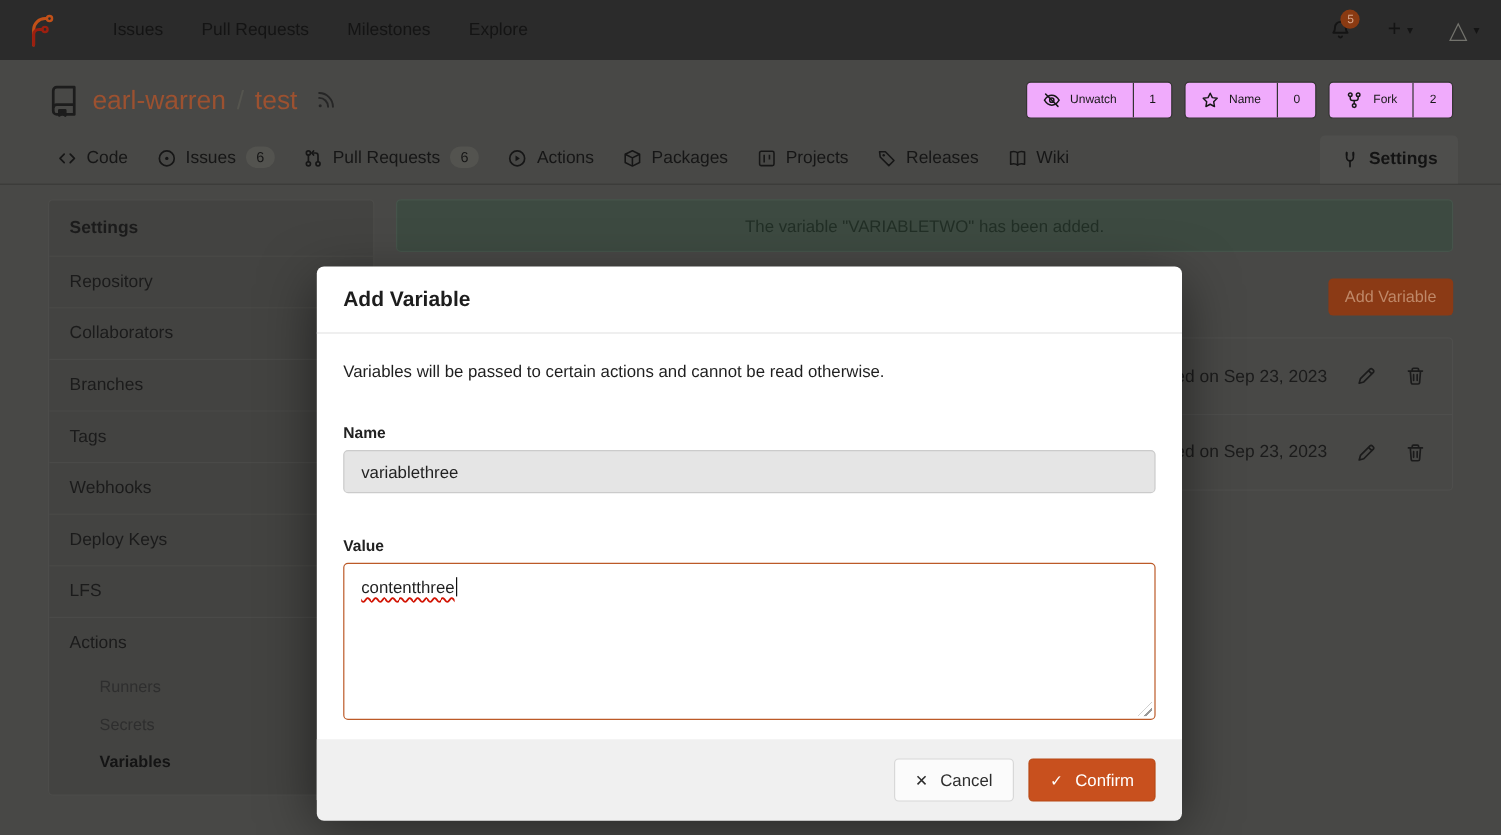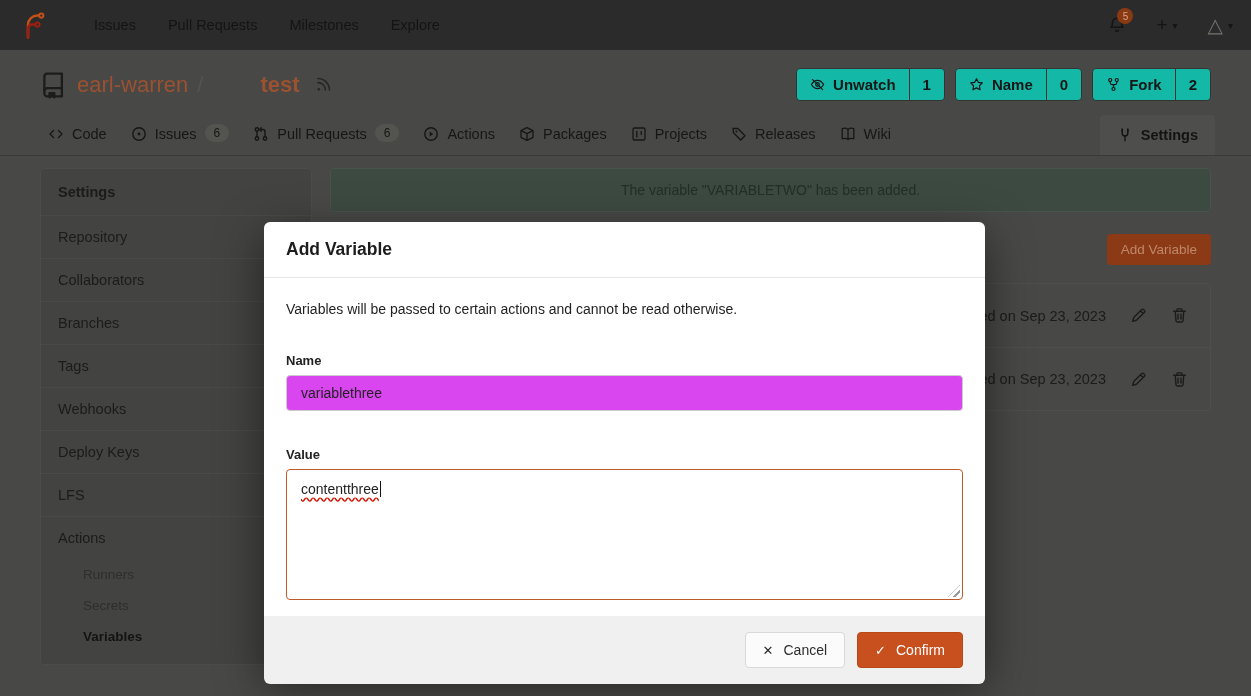--- a/index.html
+++ b/index.html
@@ -23,24 +23,24 @@
   .nav-caret { font-size:10px; color:#141414; margin-left:5px; }
   .plus-glyph { font-size:19px; color:#141414; }
   .nav-group { display:flex; align-items:center; cursor:pointer; }
   .avatar-glyph { font-size:20px; color:#73736d; }
 
   
   .repo-header { display:flex; align-items:center; padding:18px 40px 12px; }
   .repo-title { display:flex; align-items:center; gap:9px; font-size:22px; }
   .repo-owner { color:#9c5130; text-decoration:none; cursor:pointer; }
   .repo-sep { color:#55554f; }
-  .repo-name { color:#9c5130; font-weight:bold; text-decoration:none; cursor:pointer;margin-left:48px; }
+  .repo-name { color:#9c5130; font-weight:normal; text-decoration:none; cursor:pointer; }
   .header-actions { margin-left:auto; display:flex; gap:10px; }
-  .hbtn { display:flex; align-items:stretch; background:#14b8a6; border:1px solid #343432; border-radius:4px;
-    color:#171717; font-size:15px; overflow:hidden; cursor:pointer;font-weight:bold; }
+  .hbtn { display:flex; align-items:stretch; background:#f0abfc; border:1px solid #343432; border-radius:4px;
+    color:#171717; font-size:10px; overflow:hidden; cursor:pointer; }
   .hbtn .seg { display:flex; align-items:center; gap:8px; padding:7px 13px; }
   .hbtn .cnt { border-left:1px solid #343432; padding:7px 13px; display:flex; align-items:center; }
 
   
   .tabbar { display:flex; align-items:flex-end; padding:0 36px; border-bottom:1px solid #3a3a38; }
   .tab { display:flex; align-items:flex-end; gap:8px; padding:11px 12px 13px; font-size:14.5px; color:#161616; cursor:pointer; }
   .tab .badge { background:#53534f; color:#161616; border-radius:10px; padding:2px 9px; font-size:12px; }
   .tab-settings { margin-left:auto; display:flex; align-items:center; gap:8px; padding:12px 17px;
     background:#4e4e4c; border-radius:4px 4px 0 0; font-weight:bold; font-size:14.5px; color:#131313; cursor:pointer; }
 
@@ -67,21 +67,21 @@
 
   
   .modal { position:absolute; left:264px; top:222px; width:721px; height:450px; background:#ffffff;
     border-radius:6px; box-shadow:0 14px 45px rgba(0,0,0,.5); display:flex; flex-direction:column;
     color:#212121; font-size:14px; z-index:10; }
   .m-header { padding:17px 22px; font-size:17.5px; font-weight:bold; color:#1d1d1d; border-bottom:1px solid #e4e4e4; }
   .m-body { padding:23px 22px 0; flex:1; }
   .m-desc { margin-bottom:27px; font-size:14px; color:#1f1f1f; }
   .m-label { font-weight:bold; font-size:13px; color:#222; margin-bottom:7px; }
   .m-input { width:100%; height:36px; border:1px solid #cbcbcb; border-radius:4px; padding:0 14px;
-    font:14px "Liberation Sans", sans-serif; color:#222; background:#d946ef; outline:none; }
+    font:14px "Liberation Sans", sans-serif; color:#222; background:#e5e5e5; outline:none; }
   .m-field { margin-bottom:16px;margin-top:36px; }
   .m-textarea { position:relative; height:131px; border:1px solid #bc5a28; border-radius:4px;
     padding:11px 14px; font-size:14px; color:#1f1f1f; cursor:text; overflow:hidden; }
   .wavy { text-decoration: underline; text-decoration-style: wavy; text-decoration-color:#d21404;
     text-decoration-skip-ink:none; text-underline-offset:3px; }
   .caret { display:inline-block; width:1px; height:16px; background:#111; vertical-align:text-bottom; margin-left:1px; }
   .grip { position:absolute; right:2px; bottom:2px; width:12px; height:12px;
     background: repeating-linear-gradient(135deg, transparent 0 2px, #9a9a9a 2px 3.5px, transparent 3.5px 5px);
     clip-path: polygon(100% 0, 100% 100%, 0 100%); }
   .m-footer { background:#f0f0f0; border-radius:0 0 6px 6px; padding:16px 22px; display:flex;

